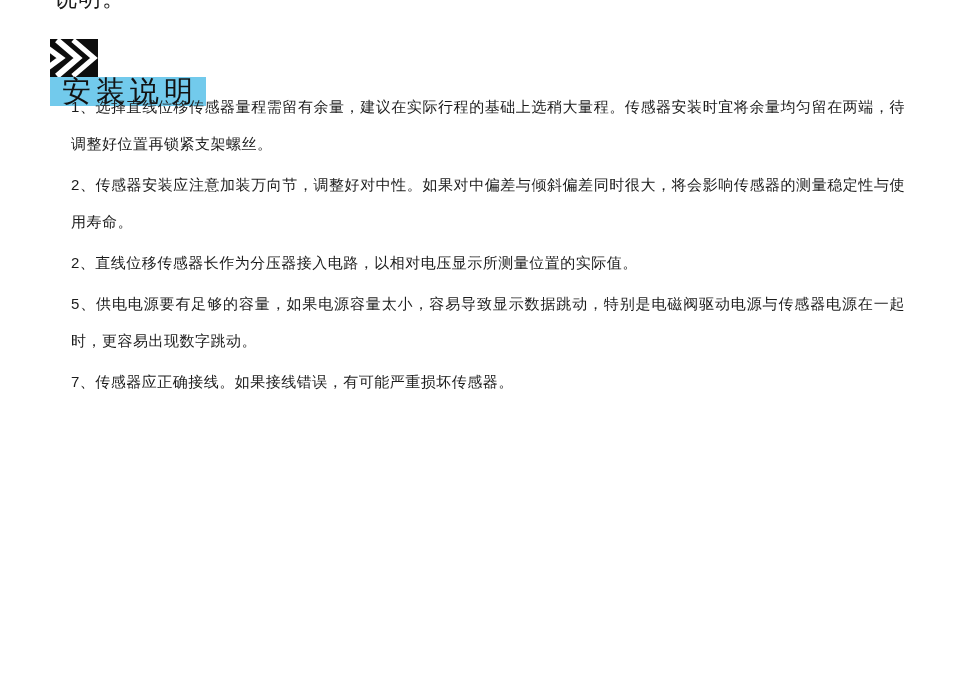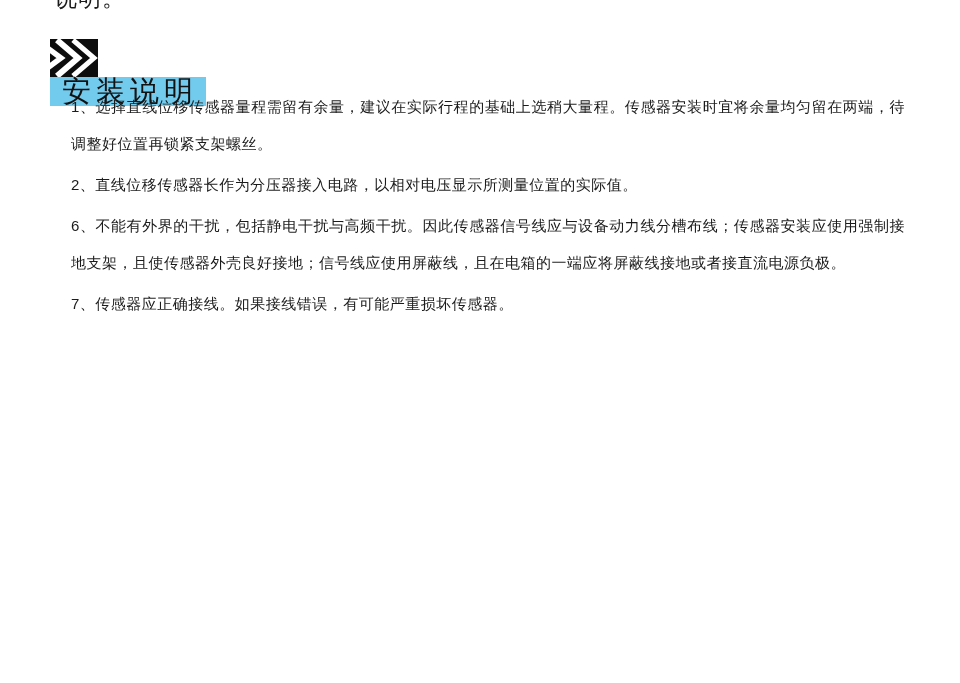--- a/index.html
+++ b/index.html
@@ -86,18 +86,19 @@
         <polyline points="23,1 44,19 23,37" fill="none" stroke="#ffffff" stroke-width="5"></polyline>
       </svg>
     </div>
     <div class="title-box">
       <span class="title-text">安装说明</span>
     </div>
   </div>
 
   <div class="content">
       <p class="instruction">1、选择直线位移传感器量程需留有余量，建议在实际行程的基础上选稍大量程。传感器安装时宜将余量均匀留在两端，待调整好位置再锁紧支架螺丝。</p>
+      <p class="instruction">2、传感器安装应注意加装万向节，调整好对中性。如果对中偏差与倾斜偏差同时很大，将会影响传感器的测量稳定性与使用寿命。</p>
       <p class="instruction">2、直线位移传感器长作为分压器接入电路，以相对电压显示所测量位置的实际值。</p>
-      <p class="instruction">6、不能有外界的干扰，包括静电干扰与高频干扰。因此传感器信号线应与设备动力线分槽布线；传感器安装应使用强制接地支架，且使传感器外壳良好接地；信号线应使用屏蔽线，且在电箱的一端应将屏蔽线接地或者接直流电源负极。</p>
+      <p class="instruction">5、供电电源要有足够的容量，如果电源容量太小，容易导致显示数据跳动，特别是电磁阀驱动电源与传感器电源在一起时，更容易出现数字跳动。</p>
       <p class="instruction">7、传感器应正确接线。如果接线错误，有可能严重损坏传感器。</p>
     </div>
 
 </div>
 
 </body></html>

